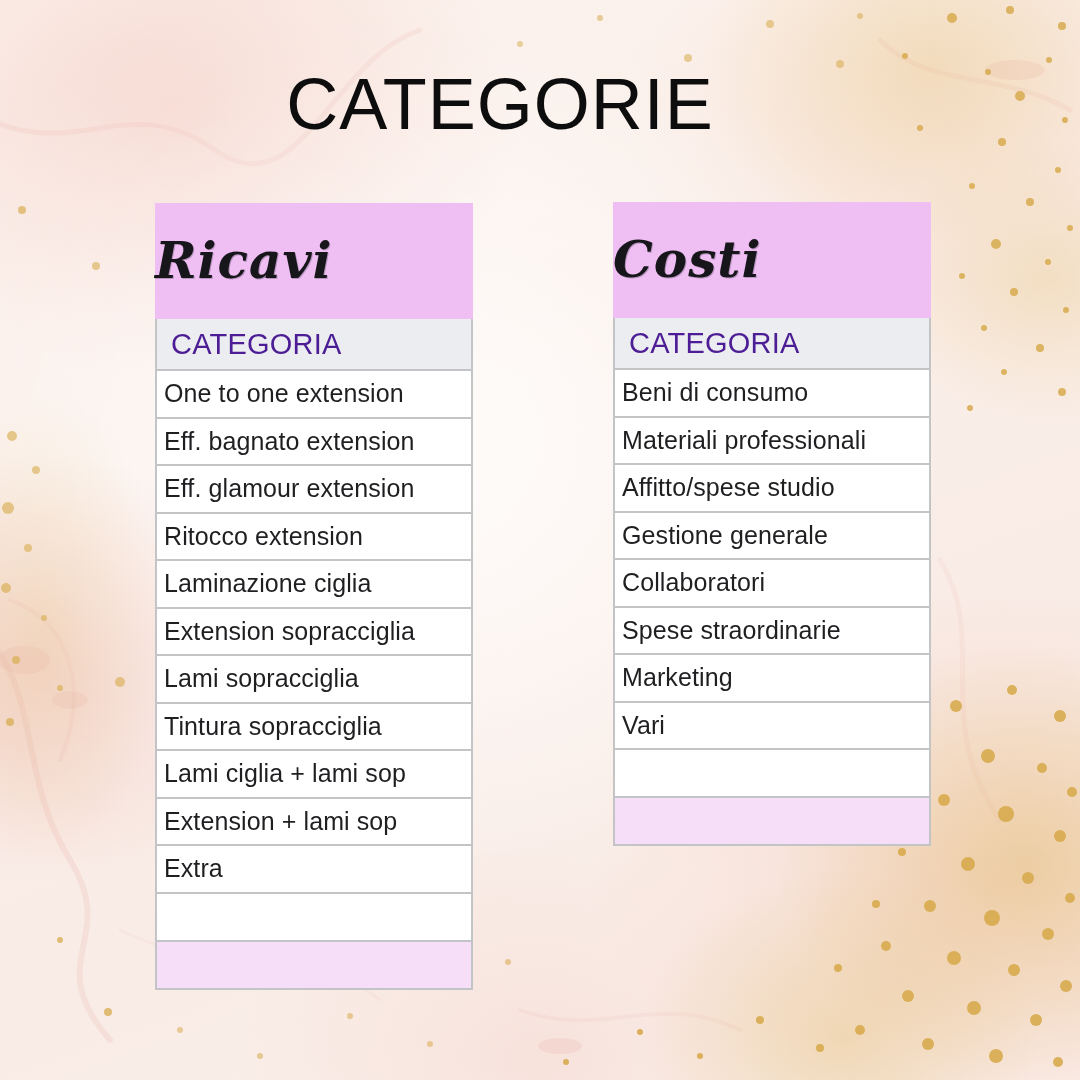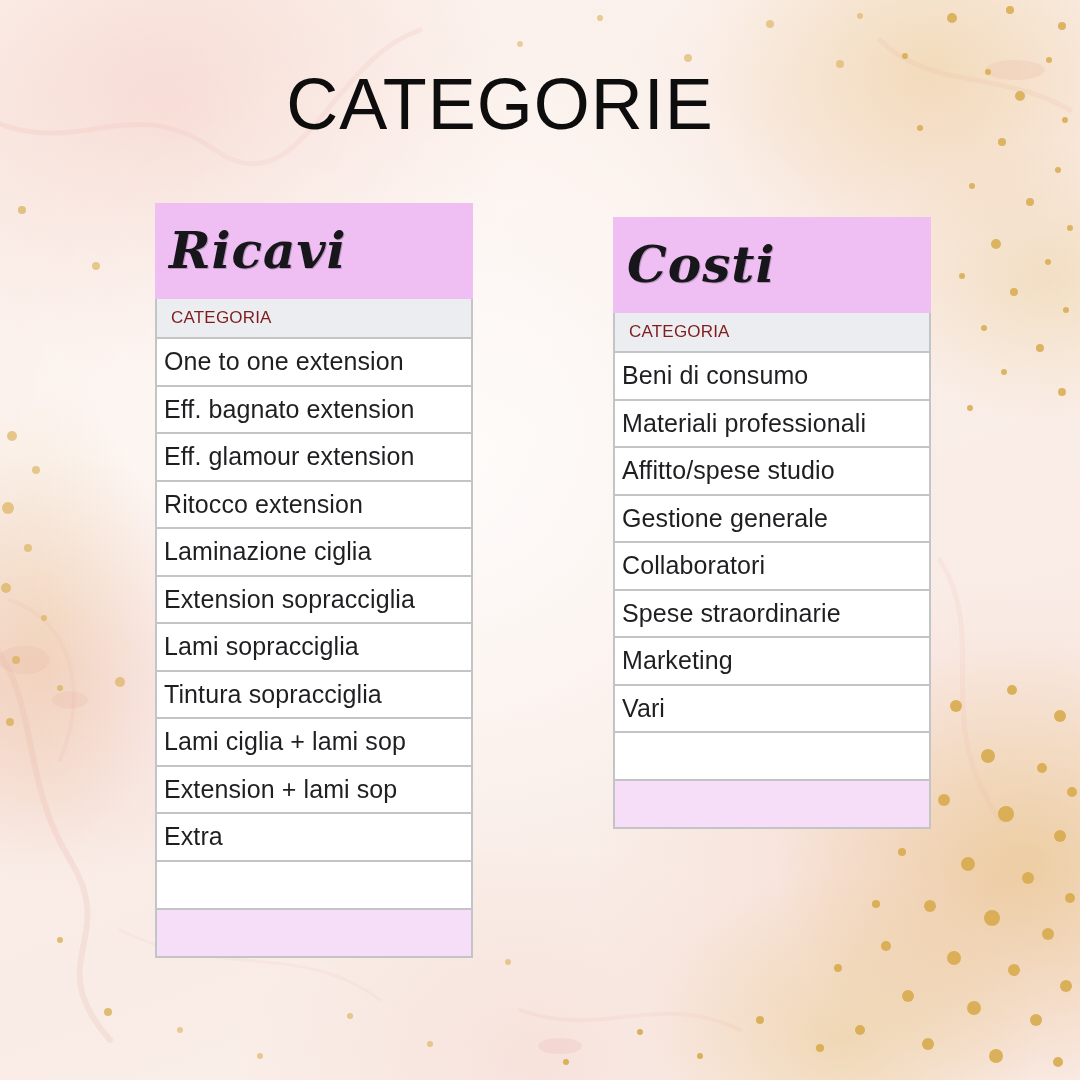--- a/index.html
+++ b/index.html
@@ -86,54 +86,53 @@
   }
 
   #table-ricavi {
     left: 155px;
     top: 203px;
     width: 318px;
   }
 
   #table-costi {
     left: 613px;
-    top: 217px;
+    top: 202px;
     width: 318px;
   }
 
   .tbl-title {
-    height: 96px;
+    height: 116px;
     background: #efbff4;
     display: flex;
     align-items: center;
-    padding-left: 14px;
     box-sizing: border-box;
     font-family: "DejaVu Serif", "Liberation Serif", serif;
     font-style: italic;
     font-size: 50px;
     font-weight: 700;
     color: #17161a;
     line-height: 1;
     letter-spacing: 1px;
     text-shadow: 1px 1px 0 rgba(20,20,30,0.25);
   }
 
   .tbl-colhead {
-    height: 40px;
+    height: 52px;
     box-sizing: border-box;
     background: #ebedf1;
     border-left: 2px solid #c2c4c6;
     border-right: 2px solid #c2c4c6;
     border-bottom: 2px solid #c2c4c6;
     display: flex;
     align-items: center;
     padding-left: 14px;
-    font-size: 17px;
+    font-size: 29px;
     font-weight: 400;
-    color: #7f1d1d;
+    color: #4c1d95;
     letter-spacing: 0.2px;
   }
 
   .tbl-row {
     height: 47.5px;
     box-sizing: border-box;
     background: #ffffff;
     border-left: 2px solid #c2c4c6;
     border-right: 2px solid #c2c4c6;
     border-bottom: 2px solid #c2c4c6;

